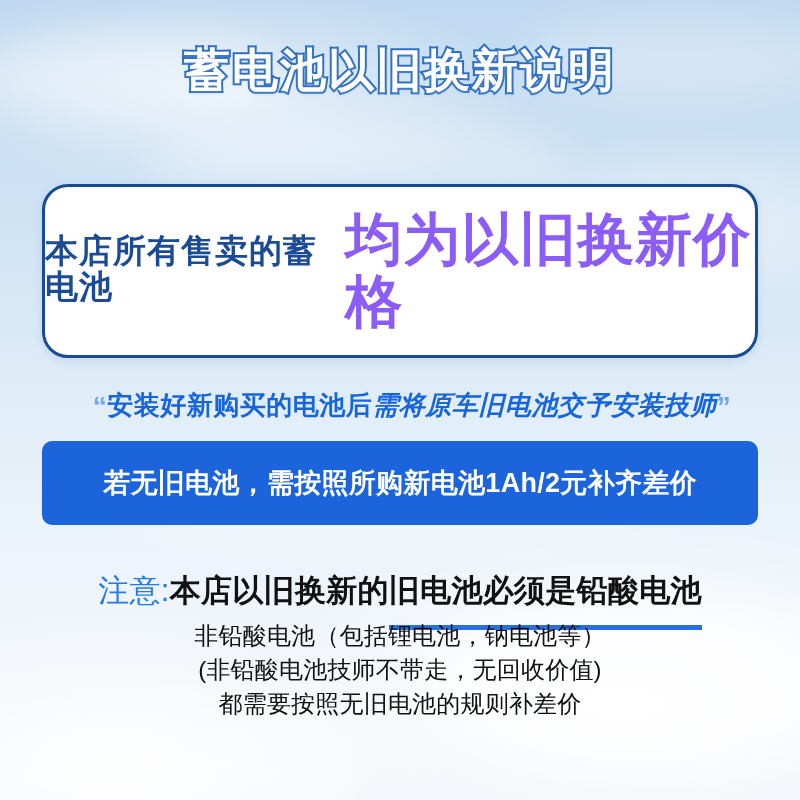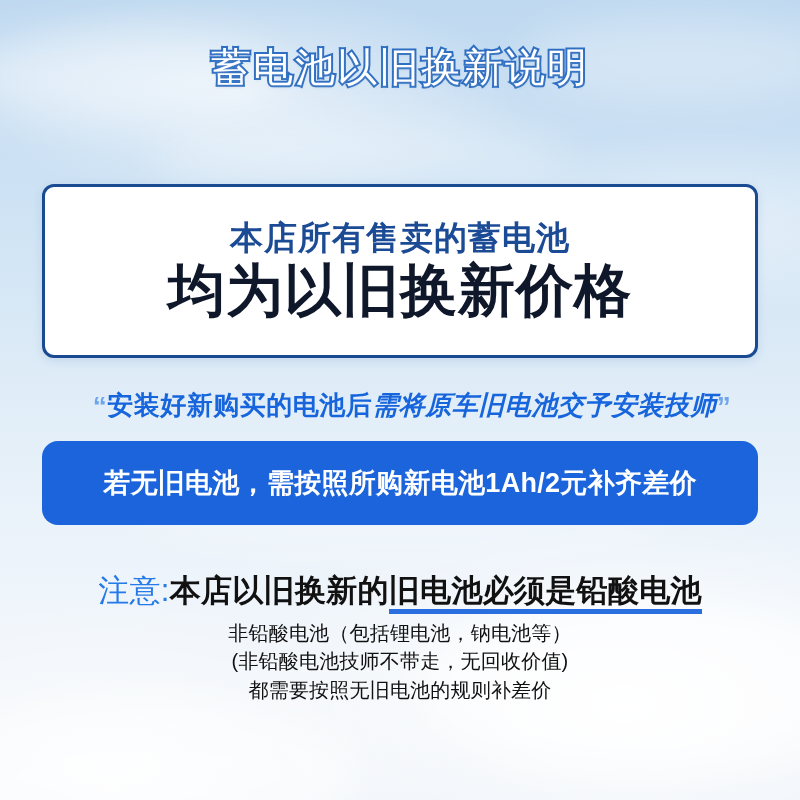--- a/index.html
+++ b/index.html
@@ -53,59 +53,58 @@
   
   .title-wrap {
     position: absolute;
     top: 46px;
     left: 0;
     width: 800px;
     text-align: center;
   }
   .title {
     display: inline-block;
-    font-size: 40px;
+    font-size: 46px;
     line-height: 1.05;
-    font-weight: 400;
+    font-weight: 700;
     letter-spacing: 2px;
     color: #ffffff;
     -webkit-text-stroke: 4px #2f6fc4;
     paint-order: stroke fill;
     text-shadow:
       0 0 1px rgba(47,111,196,0.6),
       0 2px 3px rgba(120,160,200,0.35);
   }
 
   
   .card {
     position: absolute;
     left: 42px;
     top: 184px;
     width: 716px;
     height: 174px;
     box-sizing: border-box;
     background: #ffffff;
     border: 3px solid #1a4a92;
-    border-radius: 12px;
+    border-radius: 26px;
     display: flex;
-    flex-direction: column;
     align-items: center;
     justify-content: center;
     box-shadow: 0 3px 10px rgba(90,130,175,0.18);
   }
   .card-line-1 {
     color: #1c4b96;
     font-size: 33px;
     font-weight: 700;
     letter-spacing: 1px;
     line-height: 1.1;
     margin-bottom: 4px;
   }
   .card-line-2 {
-    color: #0f172a;
+    color: #8b5cf6;
     font-size: 57px;
     font-weight: 700;
     letter-spacing: 1px;
     line-height: 1.08;
   }
 
   
   .quote-line {
     position: absolute;
     left: 12px;
@@ -131,21 +130,21 @@
 
   
   .banner {
     position: absolute;
     left: 42px;
     top: 441px;
     width: 716px;
     height: 84px;
     box-sizing: border-box;
     background: #1b64dc;
-    border-radius: 16px;
+    border-radius: 10px;
     display: flex;
     flex-direction: column;
     align-items: center;
     justify-content: center;
     color: #ffffff;
   }
   .banner-line {
     font-size: 27px;
     font-weight: 700;
     line-height: 1.42;
@@ -168,27 +167,27 @@
     color: #111111;
     letter-spacing: 0.3px;
     white-space: nowrap;
   }
   .notice-label {
     color: #2579e8;
     font-weight: 400;
   }
   .notice-underline {
     border-bottom: 5px solid #2a6fe0;
-    padding-bottom: 1px;
+    padding-bottom: 17px;
   }
   .notice-body {
     margin-top: 8px;
   }
   .notice-body-line {
-    font-size: 20px;
+    font-size: 24px;
     font-weight: 400;
     line-height: 1.42;
     color: #111111;
     letter-spacing: 0.2px;
     white-space: nowrap;
   }
 </style>
 </head>
 <body>
 

